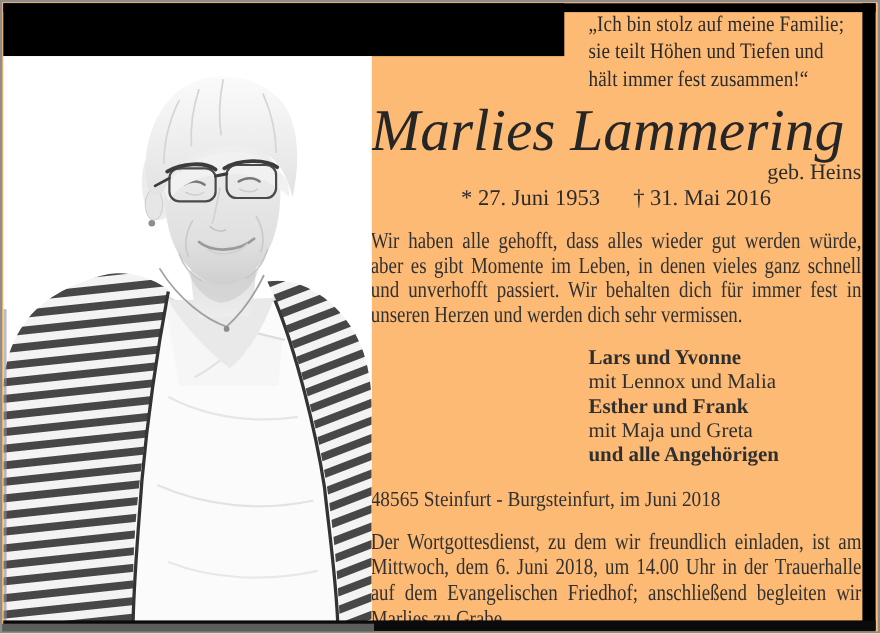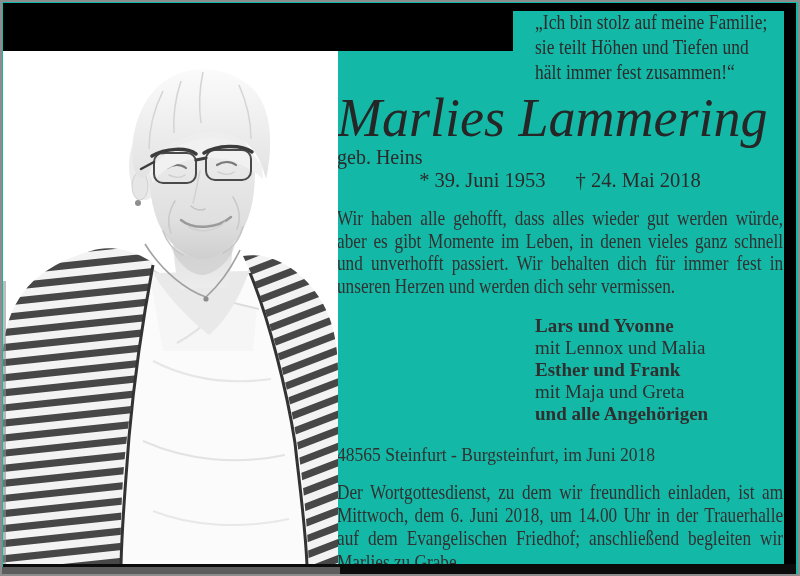--- a/index.html
+++ b/index.html
@@ -1,35 +1,35 @@
 <!DOCTYPE html>
 <html lang="de"><head>
 <meta charset="utf-8">
 <style>
   html,body{margin:0;padding:0;background:#fff;}
   #canvas{
-    position:relative;width:800px;height:576px;background:#14b8a6;overflow:hidden;
+    position:relative;width:800px;height:576px;background:#fdba74;overflow:hidden;
     font-family:"Liberation Serif","DejaVu Serif",serif;color:#2e2e2e;
   }
   .abs{position:absolute;}
   
   .frame-band{left:3px;top:3px;width:510px;height:48px;background:#000;}
   .frame-top{left:3px;top:3px;width:793px;height:8px;background:#000;}
   .frame-right{left:784px;top:3px;width:12px;height:570px;background:#000;}
   .frame-bottom{left:3px;top:564px;width:793px;height:10px;background:#0b0b0b;z-index:5;}
   .photo-edge-bottom{left:0;top:567px;width:340px;height:8px;background:#5d5d5d;z-index:6;}
   .outer-edge{left:0;top:0;width:800px;height:576px;box-shadow:inset 0 0 0 2px #8d8d8d;z-index:9;pointer-events:none;}
   
   .photo{left:3px;top:51px;width:335px;height:516px;background:#fff;z-index:2;}
   
   .quote{left:535px;top:10px;width:286px;transform:scaleX(.87);transform-origin:0 0;
          font-size:20px;line-height:25px;color:#2b2b2b;letter-spacing:.1px;}
   .name{left:337px;top:89px;width:446px;text-align:left;font-style:italic;
         font-size:54px;line-height:58px;color:#262626;white-space:nowrap;}
-  .maiden{left:337px;top:145px;width:446px;text-align:left;font-size:20px;line-height:24px;color:#2b2b2b;}
+  .maiden{left:337px;top:145px;width:446px;text-align:right;font-size:20px;line-height:24px;color:#2b2b2b;}
   .dates{left:337px;top:168px;width:446px;text-align:center;font-size:20.5px;line-height:24px;color:#2b2b2b;}
   .dates .death{margin-left:30px;}
   .para{width:544px;transform:scaleX(.82);transform-origin:0 0;font-size:21px;color:#313131;}
   .para1{left:337px;top:207px;line-height:22.5px;}
   .para2{left:337px;top:481px;line-height:23.2px;}
   .jline{text-align:justify;text-align-last:justify;white-space:nowrap;}
   .lline{text-align:left;}
   .mourners{left:535px;top:315px;width:280px;font-size:19px;line-height:21.9px;color:#2f2f2f;}
   .mourners .bold{font-weight:bold;}
   .address{left:337px;top:443px;width:370px;transform:scaleX(.90);transform-origin:0 0;
@@ -224,21 +224,21 @@
 
   <div class="abs quote">
     <div>„Ich bin stolz auf meine Familie;</div>
     <div>sie teilt Höhen und Tiefen und</div>
     <div>hält immer fest zusammen!“</div>
   </div>
 
   <div class="abs name">Marlies Lammering</div>
   <div class="abs maiden">geb. Heins</div>
   <div class="abs dates">
-    <span class="birth">* 39. Juni 1953</span><span class="death">† 24. Mai 2018</span>
+    <span class="birth">* 27. Juni 1953</span><span class="death">† 31. Mai 2016</span>
   </div>
 
   <div class="abs para para1">
     <div class="jline">Wir haben alle gehofft, dass alles wieder gut werden würde,</div>
     <div class="jline">aber es gibt Momente im Leben, in denen vieles ganz schnell</div>
     <div class="jline">und unverhofft passiert. Wir behalten dich für immer fest in</div>
     <div class="lline">unseren Herzen und werden dich sehr vermissen.</div>
   </div>
 
   <div class="abs mourners">

